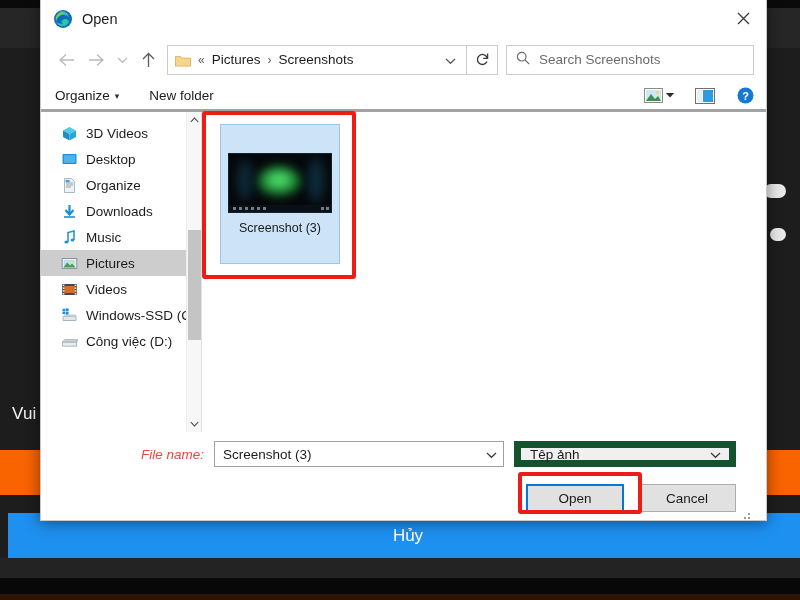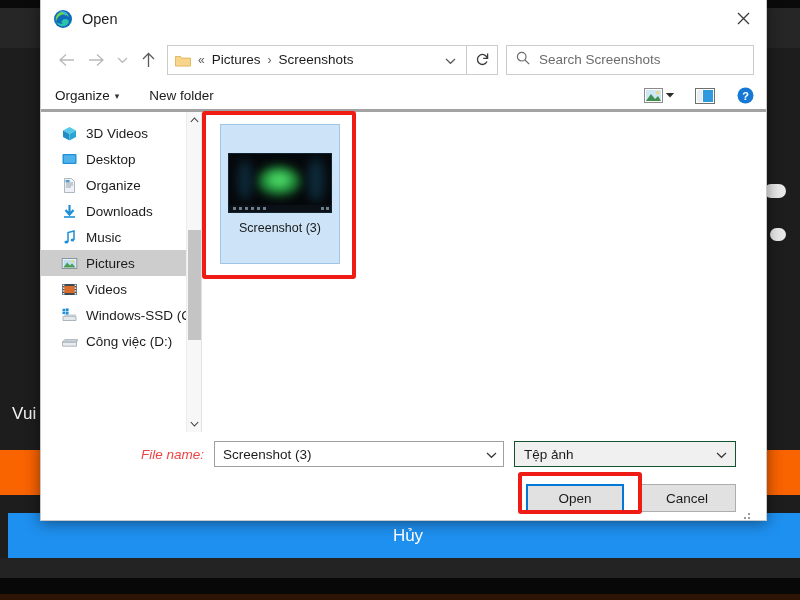--- a/index.html
+++ b/index.html
@@ -110,21 +110,21 @@
   
   #footer { flex:none; padding:0 14px 0 0; }
   #fnrow { height:44px; display:flex; align-items:center; justify-content:flex-end; gap:10px; padding-right:16px; }
   #fn-label { font-size:13.5px; color:#ef4444;font-style:italic; }
   #fn-input {
     width:290px; height:26px; border:1px solid #a0a0a0; background:#fff; display:flex; align-items:center;
     padding:0 6px 0 8px; font-size:13.5px; color:#1b1b1b;
   }
   #fn-value { flex:1; }
   #type-select {
-    width:222px; height:26px; border:1px solid #14532d; background:#f0f0f0; display:flex; align-items:center;
+    width:222px; height:26px; border:7px solid #14532d; background:#f0f0f0; display:flex; align-items:center;
     padding:0 8px 0 9px; font-size:13.5px; color:#1b1b1b;
   }
   #type-value { flex:1; }
   #btnrow { height:44px; display:flex; align-items:center; justify-content:flex-end; gap:14px; padding-right:16px; position:relative; }
   .dlg-btn {
     width:98px; height:28px; font-size:13.5px; color:#1b1b1b; background:#e1e1e1;
     border:1px solid #adadad; display:flex; align-items:center; justify-content:center;
   }
   #open-btn { border:1px solid #0078d7; outline:1px solid #0078d7; outline-offset:-2px; background:#e1e1e1; }
   #red-box-open {

